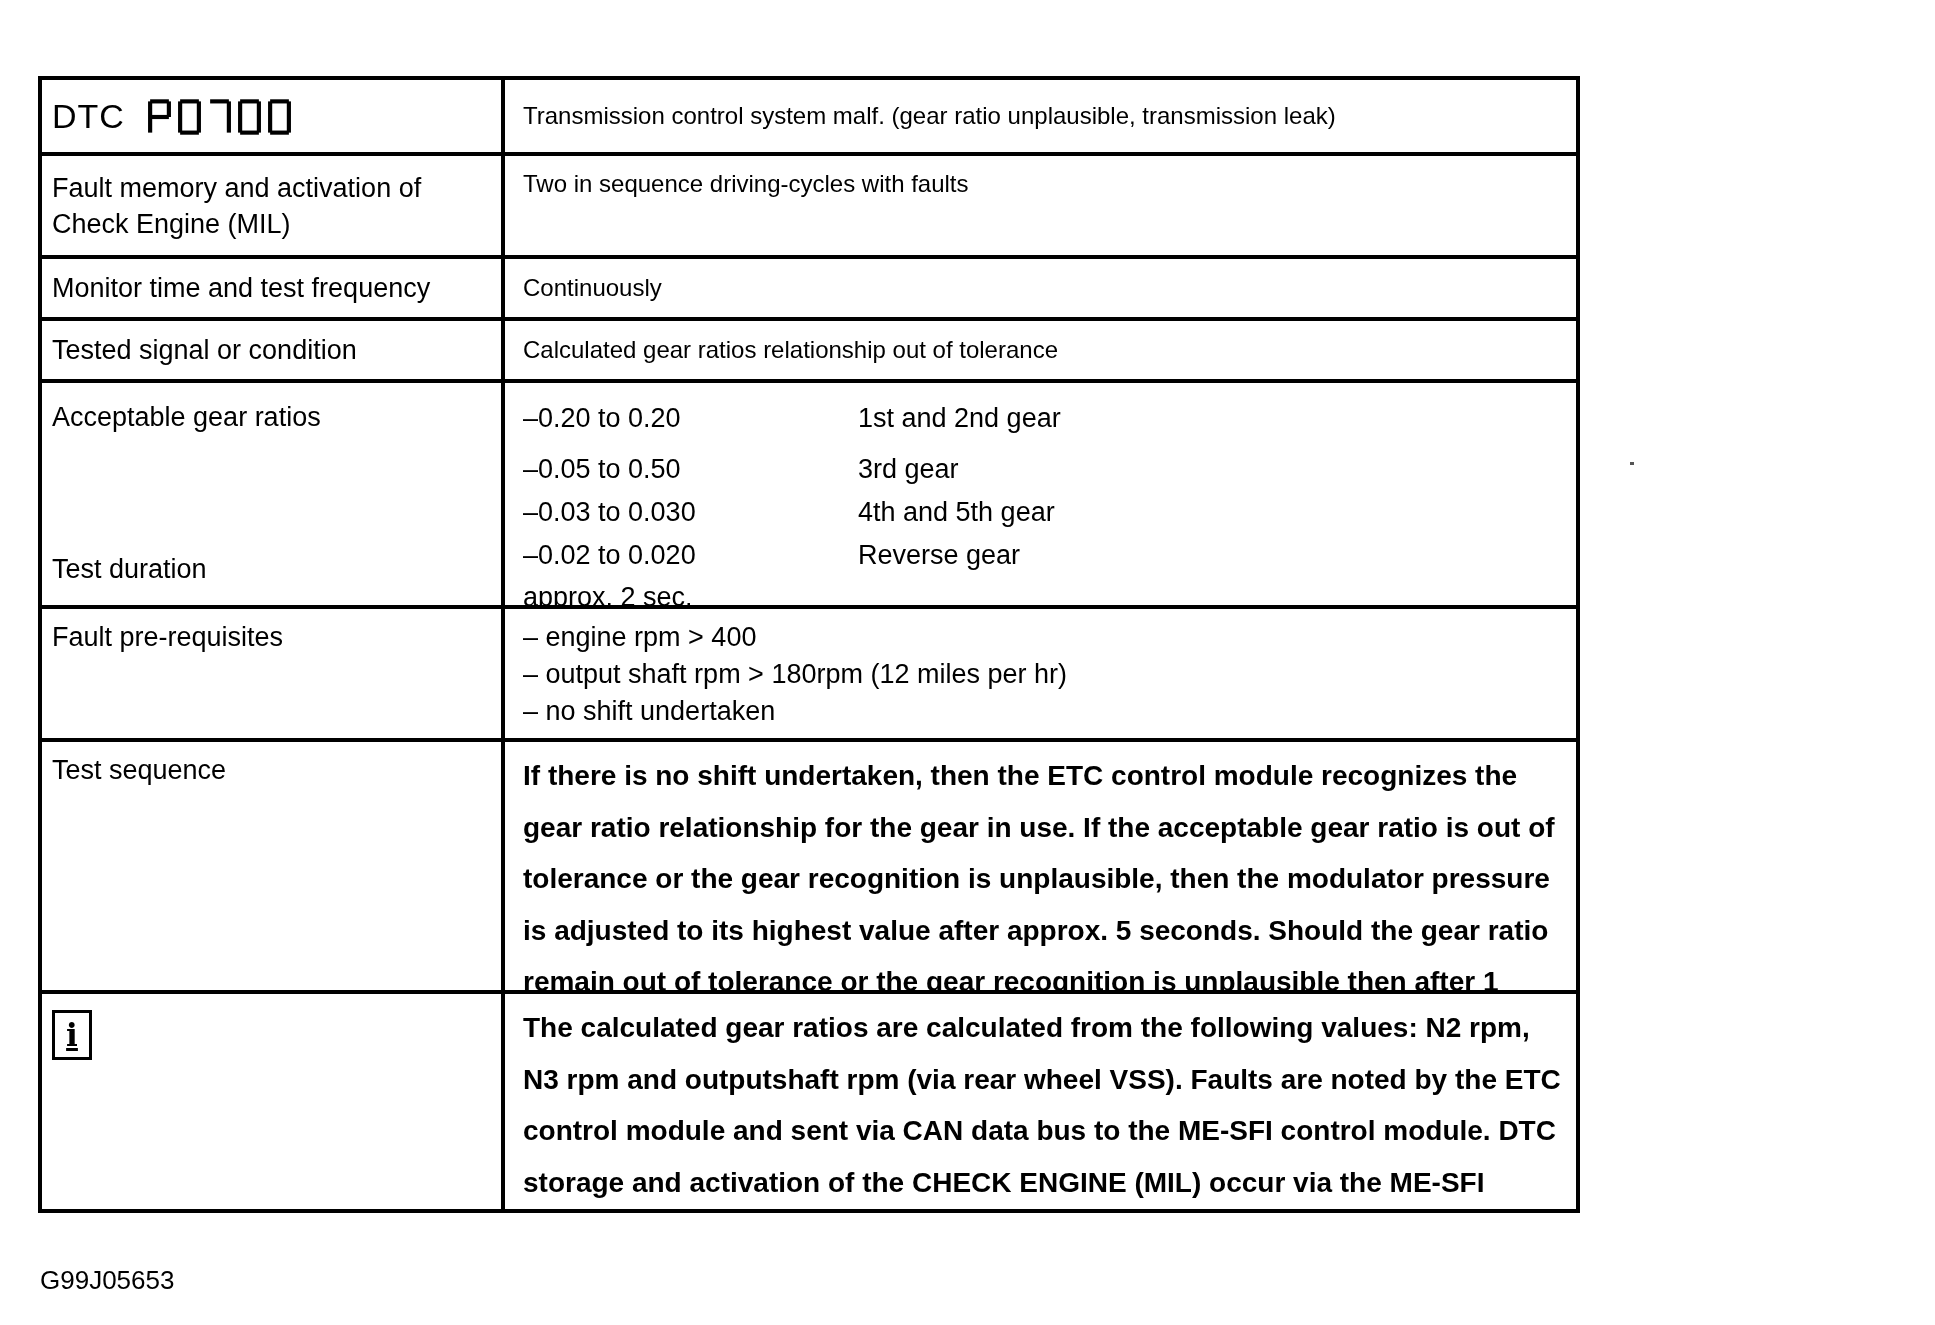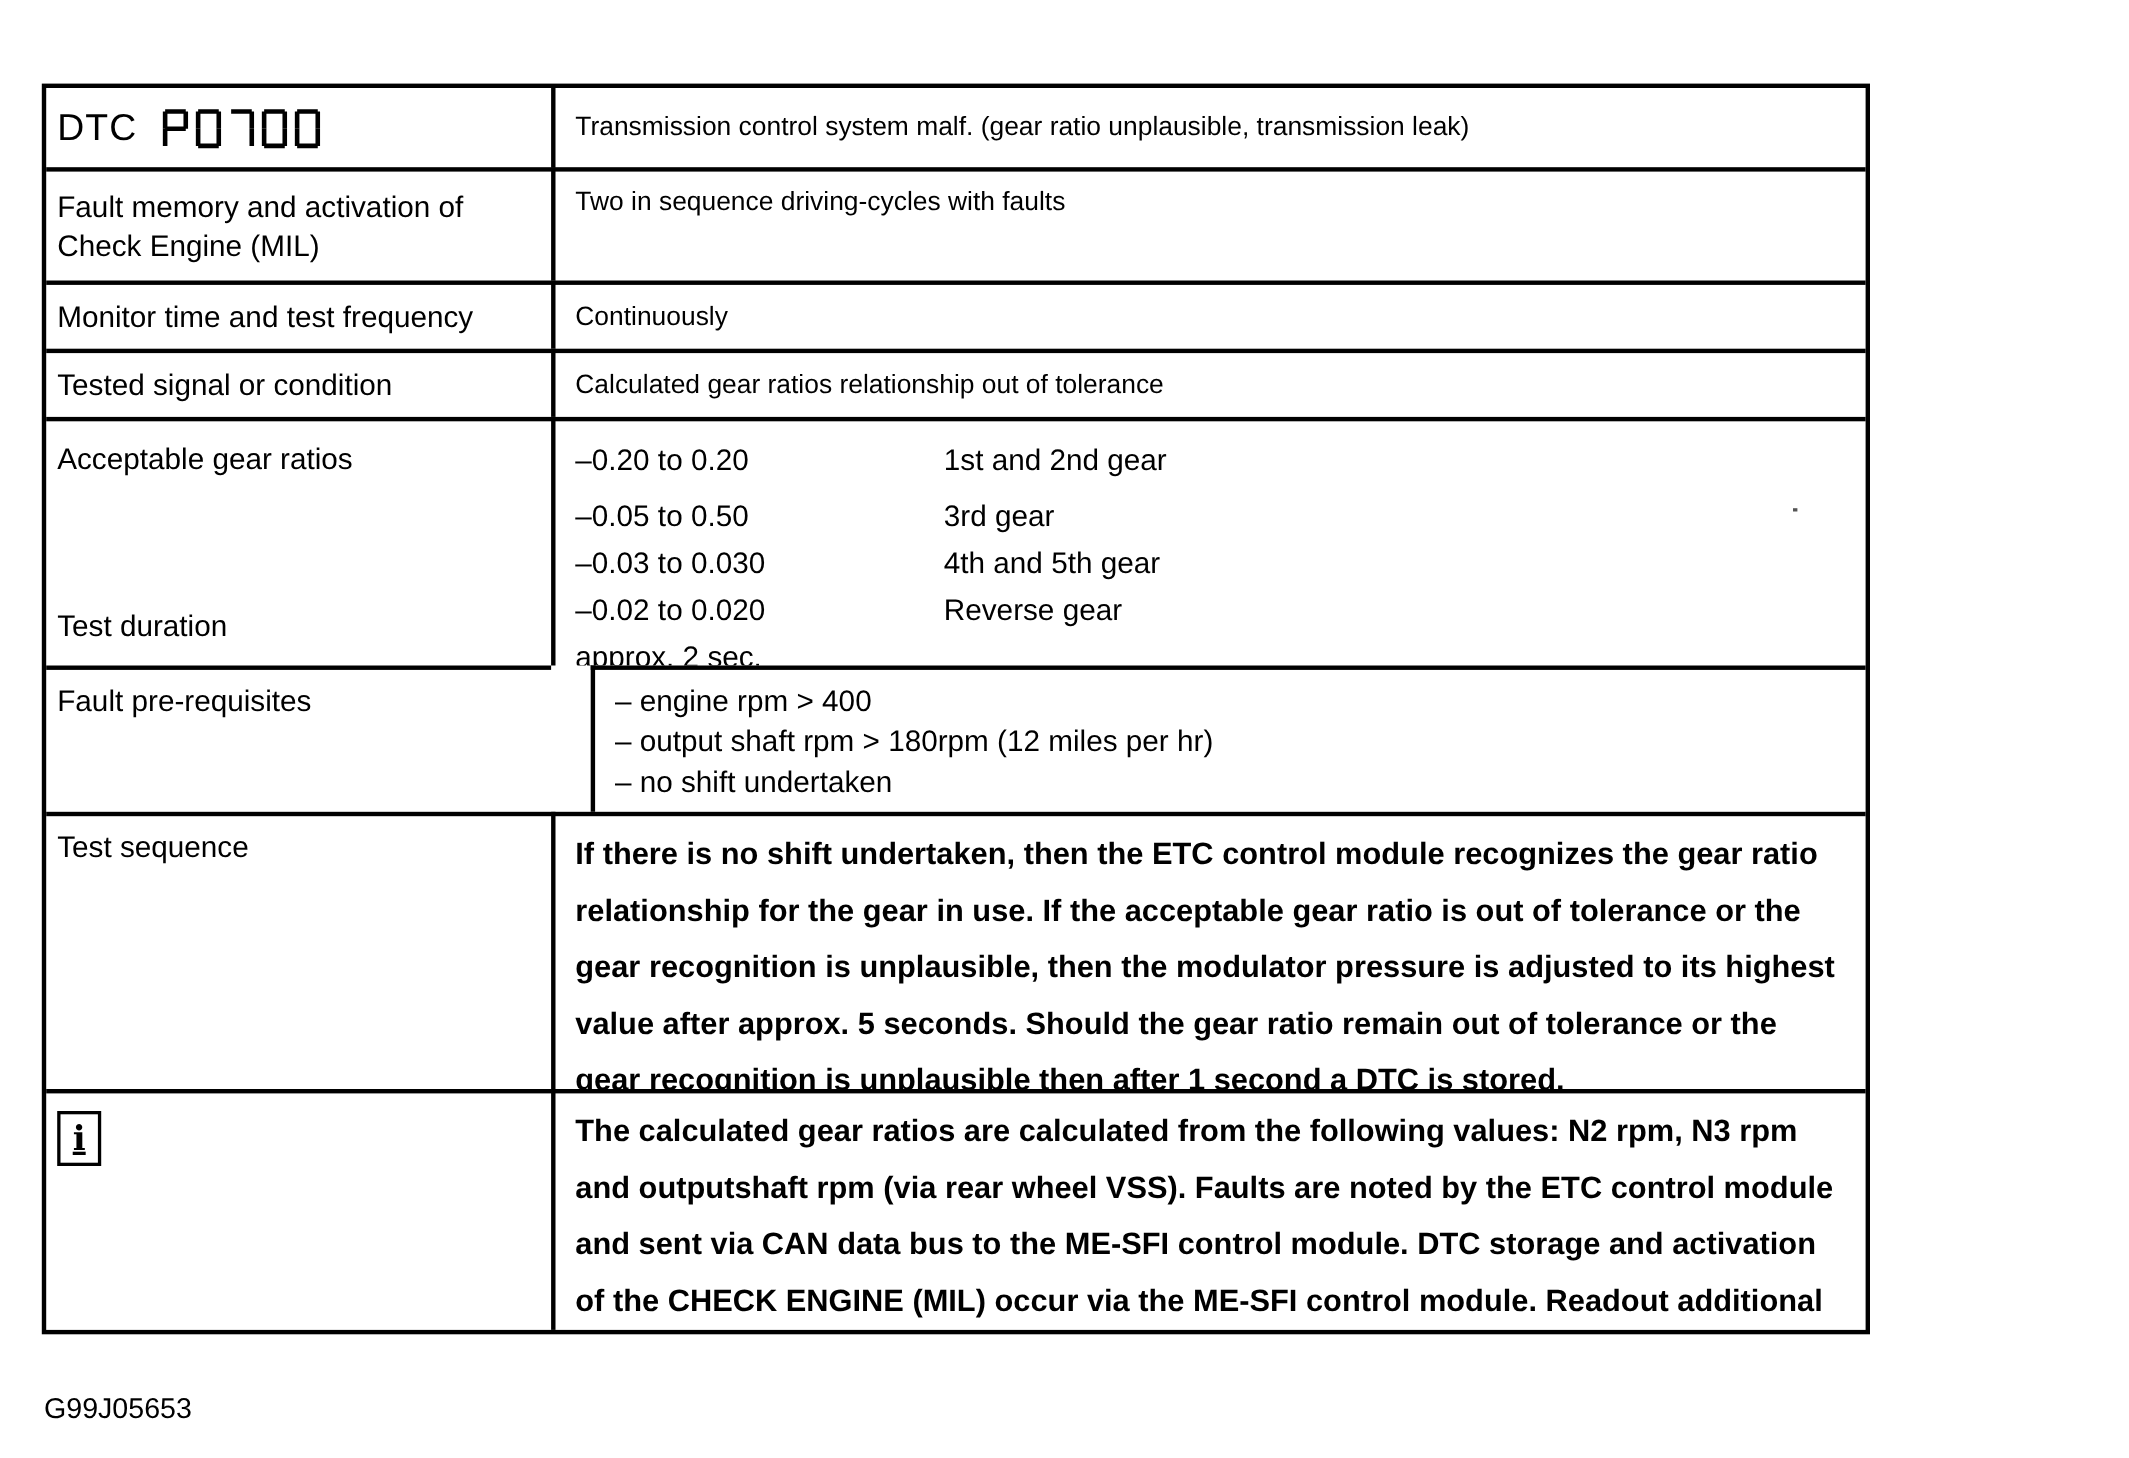--- a/index.html
+++ b/index.html
@@ -12,21 +12,21 @@
     width: 1935px;
     height: 1325px;
     background: #ffffff;
     font-family: "Liberation Sans", sans-serif;
     color: #000;
   }
   .dtc-table {
     position: absolute;
     left: 38px;
     top: 76px;
-    width: 1662px;
+    width: 1542px;
     height: 1137px;
     box-sizing: border-box;
     border: 4px solid #000;
     display: grid;
     grid-template-columns: 459px 1fr;
     grid-template-rows: 72px 103px 62px 62px 226px 133px 252px 1fr;
   }
   .cell {
     box-sizing: border-box;
     padding: 0 10px;
@@ -69,21 +69,21 @@
     padding-top: 14px;
     display: grid;
     grid-template-columns: 335px 1fr;
     row-gap: 0;
   }
   .ratio-grid .rg-line { font-size: 27px; line-height: 43px; }
   .ratio-grid .first { padding-bottom: 8px; }
   .duration-value { font-size: 27px; line-height: 40px; }
 
   .prereq-line { font-size: 27px; line-height: 37px; }
-  .prereq-cell { padding-top: 10px; margin-left: 36px; }
+  .prereq-cell { padding-top: 10px; }
 
   .para {
     font-size: 28px;
     line-height: 51.5px;
     font-weight: bold;
   }
   .para-cell { padding-top: 8px; }
 
   .info-box {
     margin-top: 16px;

